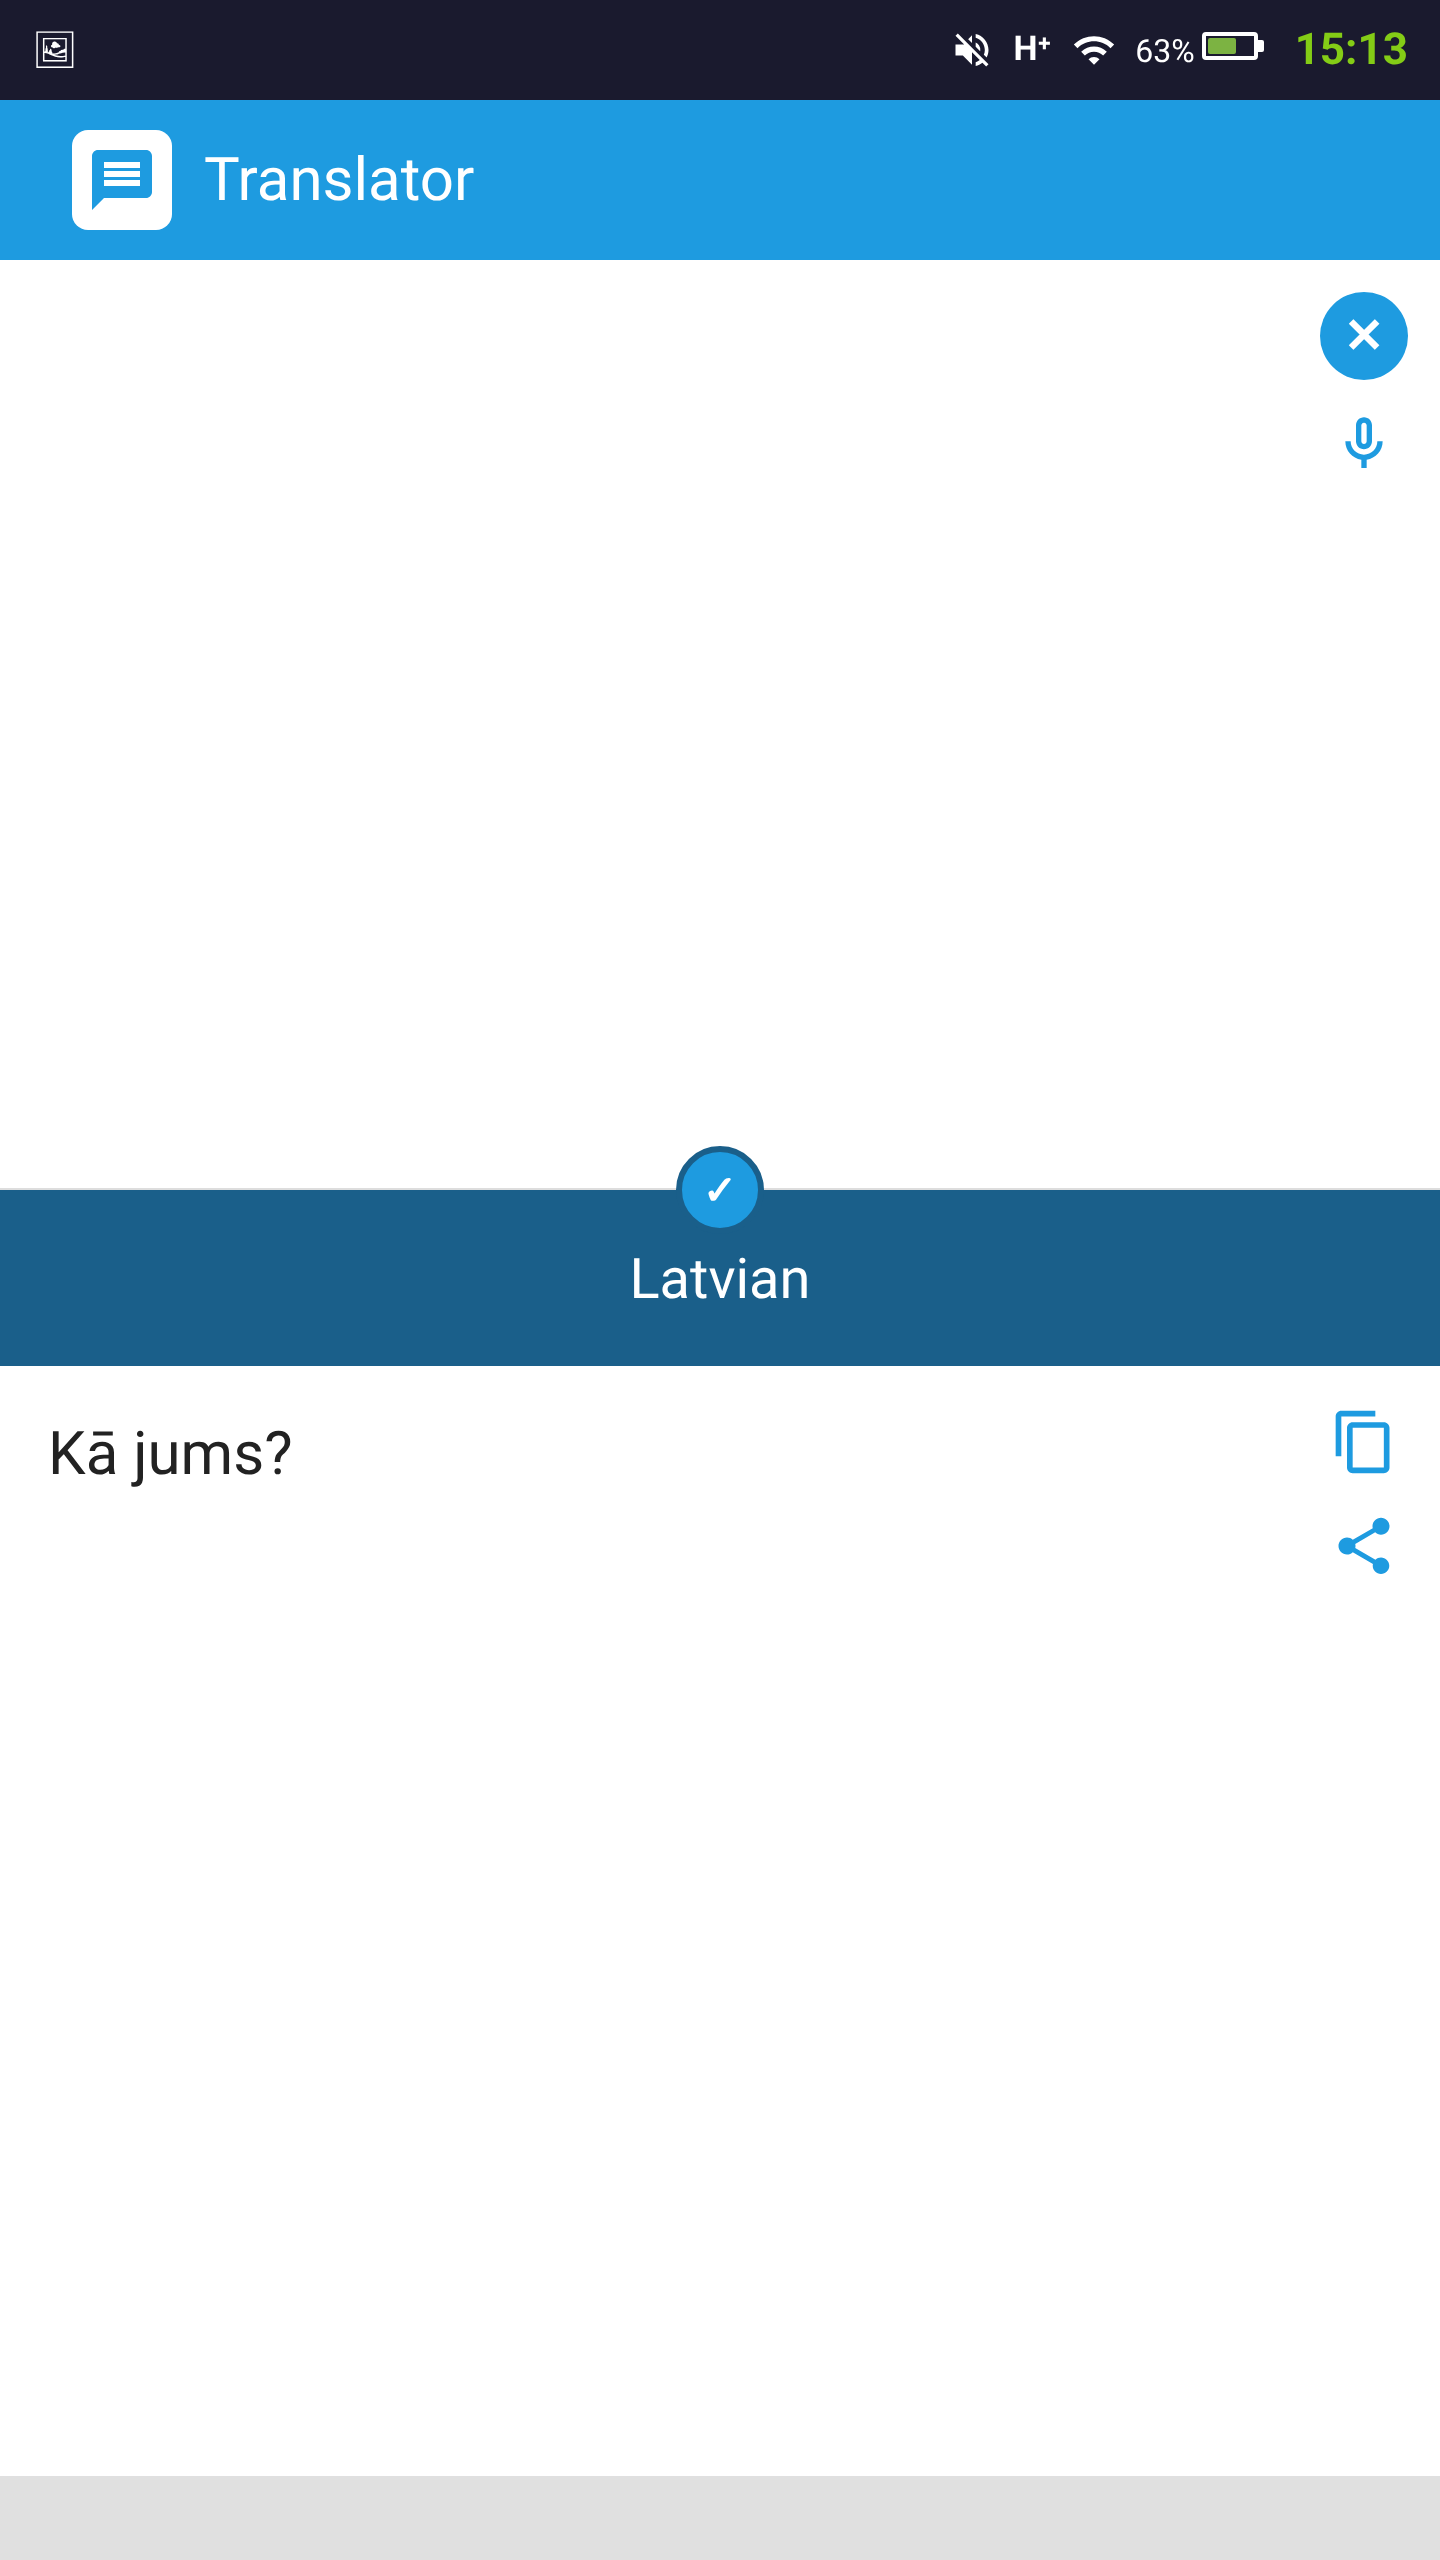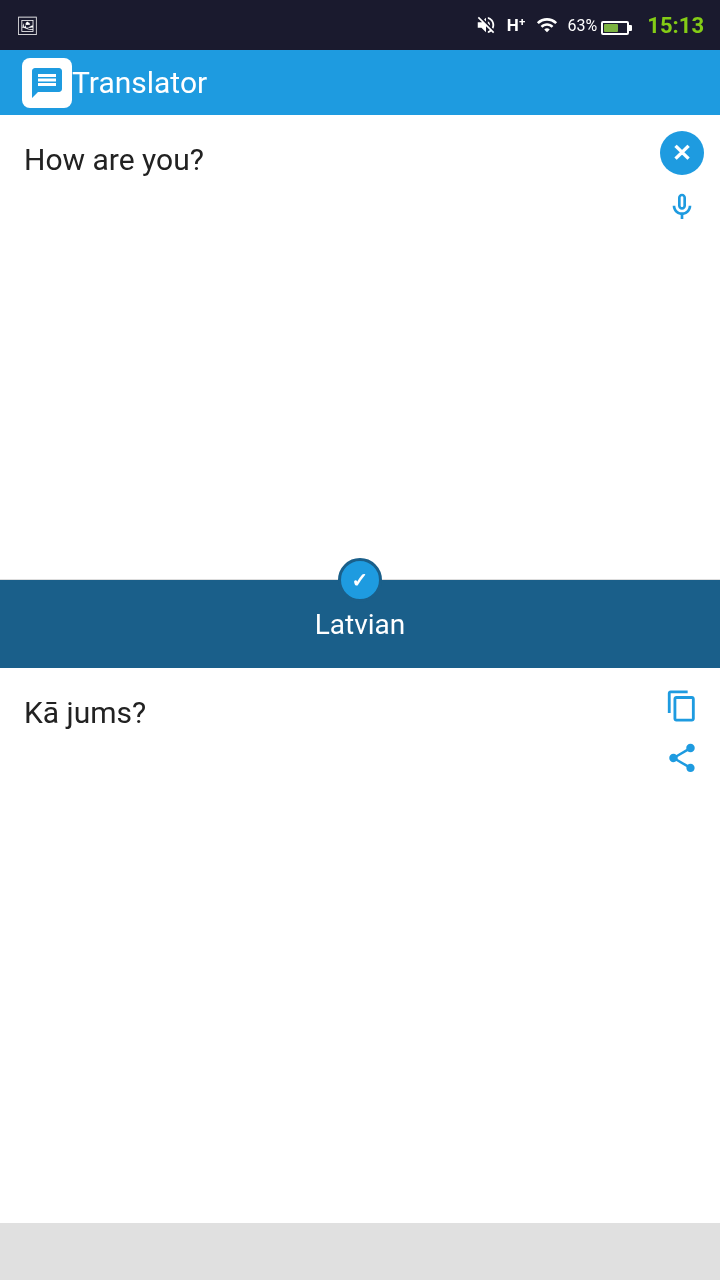--- a/index.html
+++ b/index.html
@@ -40,21 +40,21 @@
 
     .status-bar-time {
       color: #84cc16;
       font-size: 22px;
       font-weight: bold;
       margin-left: 8px;
     }
 
     .battery-container {
       display: flex;
-      align-items: flex-end;
+      align-items: flex-start;
       color: white;
       font-size: 16px;
       gap: 4px;
     }
 
     .battery-icon {
       width: 28px;
       height: 14px;
       border: 2px solid white;
       border-radius: 2px;
@@ -79,25 +79,26 @@
     .battery-fill {
       height: 100%;
       width: 63%;
       background: #7cb342;
       border-radius: 1px;
     }
 
     
     .app-header {
       width: 100%;
-      height: 65px;
+      height: 80px;
       background: #1e9be0;
       display: flex;
       align-items: center;
-      padding: 0 22px;
+      padding: 0 36px;
+      gap: 16px;
     }
 
     .app-logo {
       width: 50px;
       height: 50px;
       background: white;
       border-radius: 8px;
       display: flex;
       align-items: center;
       justify-content: center;
@@ -298,21 +299,20 @@
 <div class="app-header">
   <div class="app-logo">
     <svg width="36" height="36" viewBox="0 0 24 24" fill="#1e9be0">
       <path d="M20 2H4c-1.1 0-2 .9-2 2v18l4-4h14c1.1 0 2-.9 2-2V4c0-1.1-.9-2-2-2zm-2 12H6v-2h12v2zm0-3H6V9h12v2zm0-3H6V6h12v2z"></path>
     </svg>
   </div>
   <span class="app-title">Translator</span>
 </div>
 
 <div class="input-panel">
-  <div class="input-text">How are you?</div>
 
   <div class="clear-button">
     <span style="font-size:24px; line-height:1;">✕</span>
   </div>
 
   <div class="mic-button">
     <svg class="mic-svg" viewBox="0 0 24 24">
       <path d="M12 14c1.66 0 3-1.34 3-3V5c0-1.66-1.34-3-3-3S9 3.34 9 5v6c0 1.66 1.34 3 3 3zm-1-9c0-.55.45-1 1-1s1 .45 1 1v6c0 .55-.45 1-1 1s-1-.45-1-1V5zm6 6c0 2.76-2.24 5-5 5s-5-2.24-5-5H5c0 3.53 2.61 6.43 6 6.92V21h2v-3.08c3.39-.49 6-3.39 6-6.92h-2z"></path>
     </svg>
   </div>

